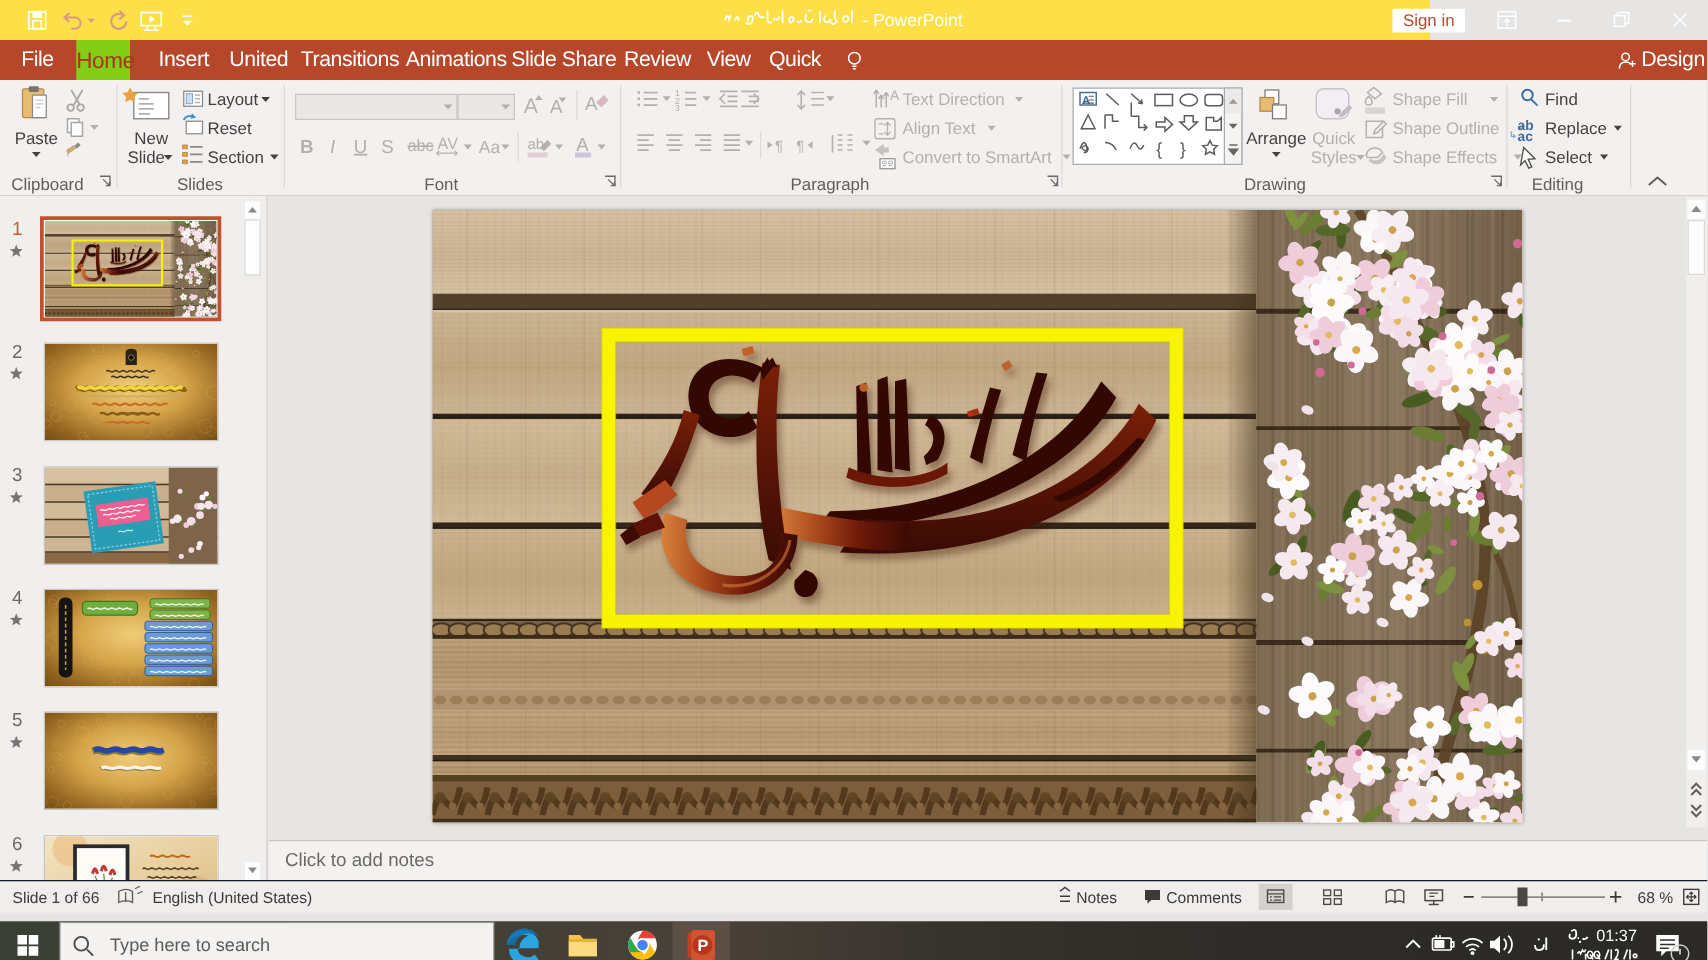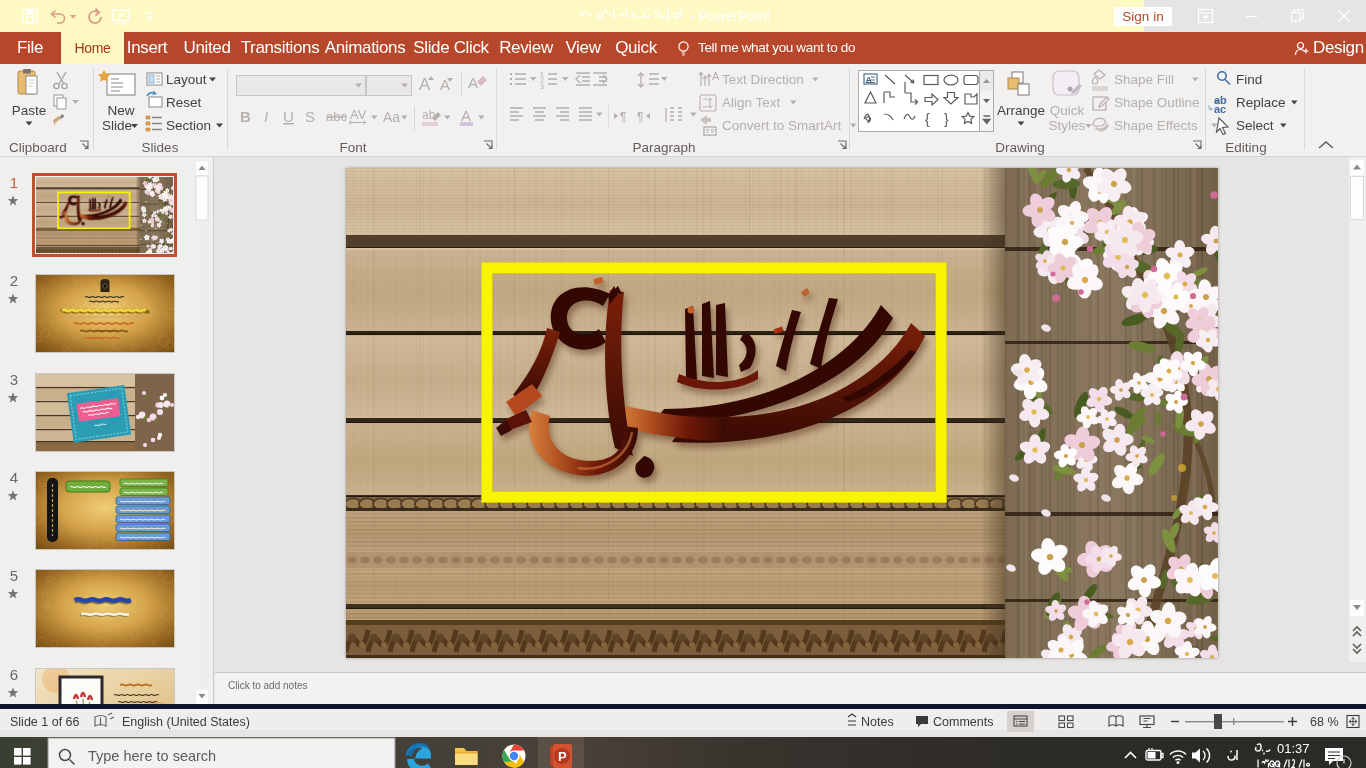--- a/index.html
+++ b/index.html
@@ -1,29 +1,29 @@
 <!DOCTYPE html>
 <html><head><meta charset="utf-8">
 <style>
 *{margin:0;padding:0;box-sizing:border-box}
 html,body{width:1366px;height:768px;overflow:hidden;font-family:"Liberation Sans",sans-serif;background:#e6e5e4}
 .abs{position:absolute}
 #app{position:relative;width:1366px;height:768px}
 
-#titlebar{left:0;top:0;width:1144px;height:32px;background:#fef9c3}
+#titlebar{left:0;top:0;width:1144px;height:32px;background:#fde047}
 #tabrow{left:0;top:32px;width:1366px;height:32px;background:#b7472a}
 .tab{position:absolute;top:0;height:32px;line-height:32px;color:#fff;font-size:17px;letter-spacing:-0.35px;white-space:nowrap;transform:translateX(-50%)}
-#hometab{position:absolute;left:61px;top:0;width:63px;height:32px;background:#fef9c3;color:#a8351a;font-size:14px;letter-spacing:-0.35px;line-height:32px;text-align:center}
+#hometab{position:absolute;left:61px;top:0;width:43px;height:32px;background:#84cc16;color:#a8351a;font-size:18px;letter-spacing:-0.35px;line-height:32px;text-align:center}
 #ribbon{left:0;top:64px;width:1366px;height:93px;background:#f3f1f0;border-bottom:1px solid #d5d2cf}
 
 #main{left:0;top:157px;width:1366px;height:547px;background:#e6e5e4}
 #panel{position:absolute;left:0;top:0;width:214px;height:547px;background:#f1efee;border-right:1px solid #cfcdcb}
 #notesbar{position:absolute;left:215px;top:515px;width:1151px;height:32px;background:#f3f2f1;border-top:1px solid #c9c7c5}
 
-#statusbar{left:0;top:704px;width:1366px;height:26px;background:#f0eeed;border-top:5px solid #0f172a}
+#statusbar{left:0;top:704px;width:1366px;height:26px;background:#f0eeed;border-top:1px solid #0f172a}
 
 #taskbar{left:0;top:737px;width:1366px;height:38px;background:linear-gradient(90deg,#3a3f34 0%,#434037 30%,#4a4139 42%,#37332d 55%,#2d2b27 75%,#2b2a26 100%)}
 svg{display:block}
 </style></head>
 <body>
 <div id="app">
   <div id="titlebar" class="abs">
     <svg class="abs" style="left:0;top:0" width="1366" height="32" viewBox="0 0 1366 32">
 
       <g stroke="#fff" stroke-width="1.3" fill="none">
@@ -81,31 +81,30 @@
       <path d="M1339 11 l10 10 M1349 11 l-10 10" stroke="#fff" stroke-width="1.4"></path>
     </svg>
   </div>
   <div id="tabrow" class="abs">
     <div class="tab" style="left:30px">File</div>
     <div id="hometab">Home</div>
     <div class="tab" style="left:147px">Insert</div>
     <div class="tab" style="left:207px">United</div>
     <div class="tab" style="left:280px">Transitions</div>
     <div class="tab" style="left:365px">Animations</div>
-    <div class="tab" style="left:451px">Slide Click</div>
+    <div class="tab" style="left:451px">Slide Share</div>
     <div class="tab" style="left:526px">Review</div>
     <div class="tab" style="left:583px">View</div>
     <div class="tab" style="left:636px">Quick</div>
     <svg class="abs" style="left:676px;top:8px" width="15" height="17" viewBox="0 0 15 17">
       <g stroke="#fff" stroke-width="1.2" fill="none">
         <circle cx="7.5" cy="6.5" r="4.6"></circle>
         <path d="M5.8 13 h3.4 M6.3 15 h2.4"></path>
       </g>
     </svg>
-    <div class="tab" style="left:698px;transform:none;font-size:13.5px">Tell me what you want to do</div>
     <svg class="abs" style="left:1294px;top:9px" width="16" height="15" viewBox="0 0 16 15">
       <g stroke="#fff" stroke-width="1.2" fill="none">
         <circle cx="6.5" cy="4.5" r="3"></circle>
         <path d="M1.5 14 q0 -5.5 5 -5.5 q3 0 4.2 2"></path>
         <path d="M12 7.5 v5 M9.5 10 h5"></path>
       </g>
     </svg>
     <div class="tab" style="left:1313px;transform:none">Design</div>
   </div>
   <div id="ribbon" class="abs">
@@ -2193,21 +2192,21 @@
             </g>
           </symbol>
         </defs>
       </svg>
     <div id="slide" style="position:absolute;left:346px;top:11px;width:872px;height:490px;box-shadow:0 0 3px rgba(0,0,0,0.35)">
         <svg width="872" height="490" viewBox="0 0 872 490">
           <use href="#slideart"></use>
         </svg>
       </div>
     <div id="notesbar">
-        <span style="position:absolute;left:13px;top:7px;font-size:10px;color:#6b6967">Click to add notes</span>
+        <span style="position:absolute;left:13px;top:7px;font-size:15px;color:#6b6967">Click to add notes</span>
       </div>
     <svg class="abs" style="left:1346px;top:0" width="20" height="547" viewBox="0 0 20 547">
       <rect x="3" y="0" width="17" height="505" fill="#f0efed"></rect>
       <rect x="4" y="3" width="14" height="15" fill="#fdfdfd"></rect>
       <path d="M7 12.5 l4 -5 4 5z" fill="#8a8886"></path>
       <rect x="4.5" y="19.5" width="13" height="43" fill="#fdfdfd" stroke="#dcdad8" stroke-width="1"></rect>
       <rect x="4" y="443" width="14" height="16" fill="#fdfdfd"></rect>
       <path d="M7 448 l4 5 4 -5z" fill="#8a8886"></path>
       <path d="M7 474 l4 -4 4 4 M7 479 l4 -4 4 4" stroke="#605d5b" stroke-width="1.6" fill="none"></path>
       <path d="M7 487 l4 4 4 -4 M7 492 l4 4 4 -4" stroke="#605d5b" stroke-width="1.6" fill="none"></path>

